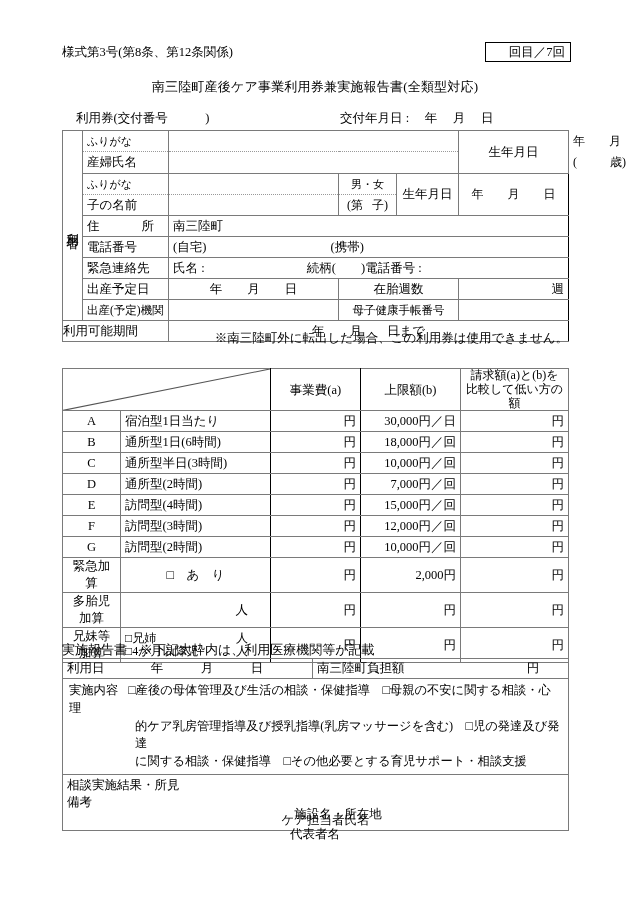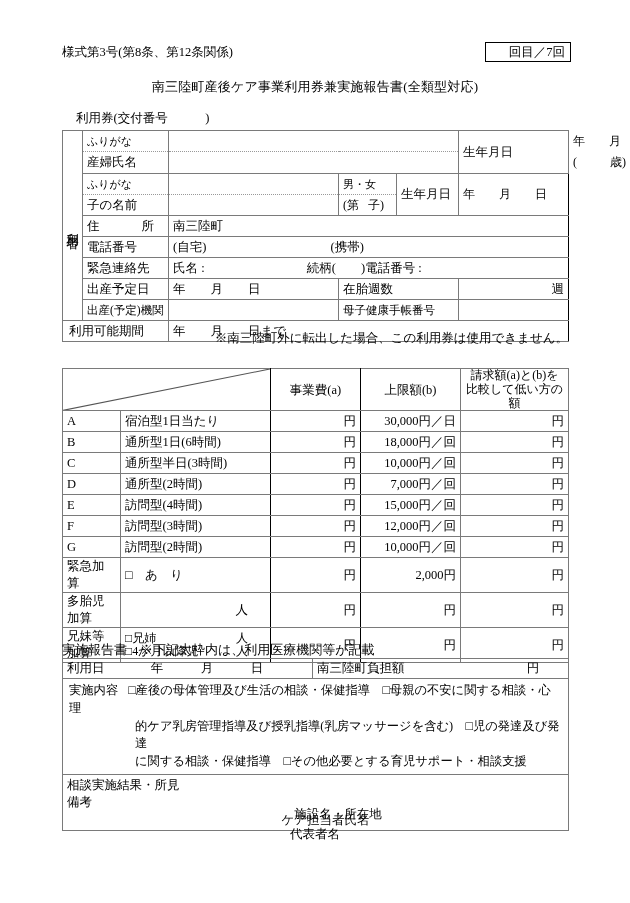--- a/index.html
+++ b/index.html
@@ -46,21 +46,21 @@
     letter-spacing:2px;font-size:12.5px;line-height:20px;
     padding:0;
   }
   .lab{width:86px;}
   .lab.sp{letter-spacing:.45em;}
   .furi{
     border-bottom:1px dotted #999 !important;
     font-size:11px;height:16px;
   }
   .nm{border-top:none !important;height:22px;}
-  .c{}
+  .c{text-align:center;}
   .r{text-align:right;}
   .nowrap{white-space:pre;}
 
   
   .note1{position:absolute;left:0;top:330px;width:568px;text-align:right;font-size:12.5px;}
   .sec2-title{position:absolute;left:70px;top:350px;font-size:12.5px;white-space:pre;}
 
   
   .tbl-svc{position:absolute;left:62px;top:368px;width:506px;}
   .tbl-svc td{height:21px;}
@@ -99,20 +99,21 @@
 <div class="page">
 
   <div class="hdr-row">
     <div class="form-no">様式第3号(第8条、第12条関係)</div>
     <div class="count-box">回目／7回</div>
   </div>
   <div class="doc-title">南三陸町産後ケア事業利用券兼実施報告書(全類型対応)</div>
 
   <div class="ticket-line">
     <div class="tl-left">利用券(交付番号            )</div>
+    <div class="tl-right">交付年月日 :     年     月     日</div>
   </div>
 
   <table class="tbl-user outer">
     <colgroup>
       <col style="width:20px">
         <col style="width:86px">
         <col style="width:170px">
       <col style="width:58px">
         <col style="width:62px">
         <col style="width:110px">
@@ -171,21 +172,21 @@
         <td class="r">週</td>
       </tr>
       <tr>
         <td class="lab" style="font-size:11.5px">出産(予定)機関</td>
         <td></td>
         <td class="c" colspan="2" style="font-size:11.5px">母子健康手帳番号</td>
         <td></td>
       </tr>
 
       <tr>
-        <td class="lab" colspan="2" style="padding-left:6px">利用可能期間</td>
+        <td class="lab" colspan="2" style="padding-left:0">利用可能期間</td>
         <td class="c nowrap" colspan="4">年        月        日まで</td>
       </tr>
     </tbody>
   </table>
 
   <div class="note1">※南三陸町外に転出した場合、この利用券は使用できません。</div>
 
   <table class="tbl-svc outer">
     <colgroup>
       <col class="col-code">

